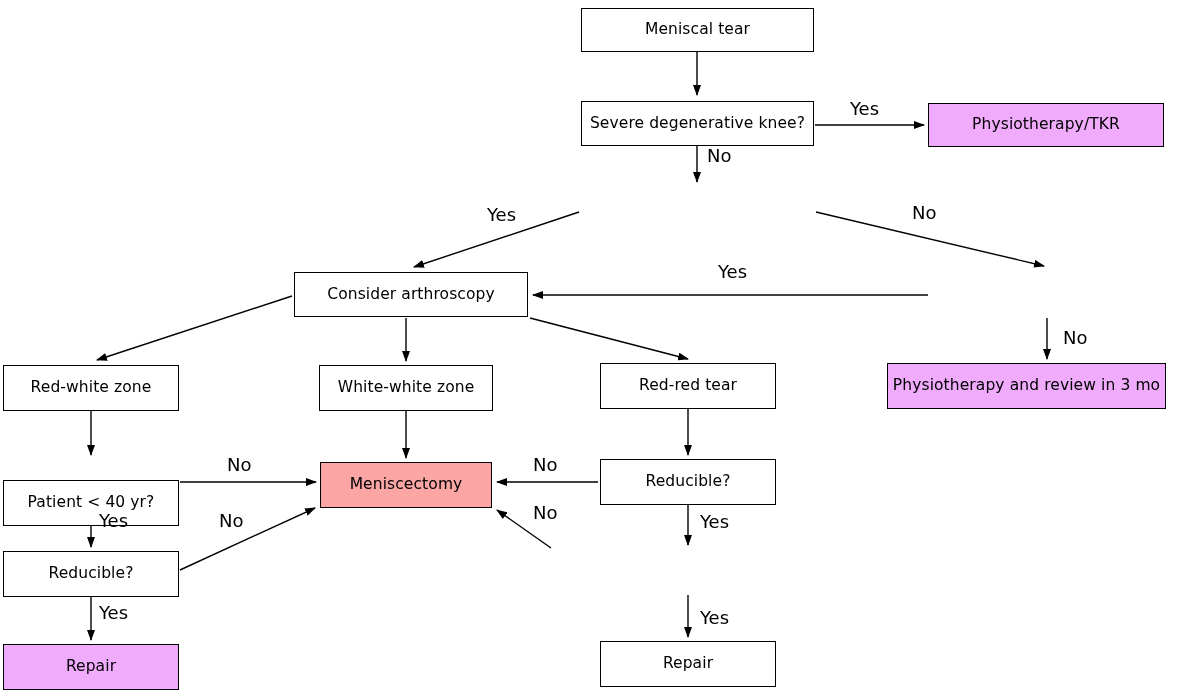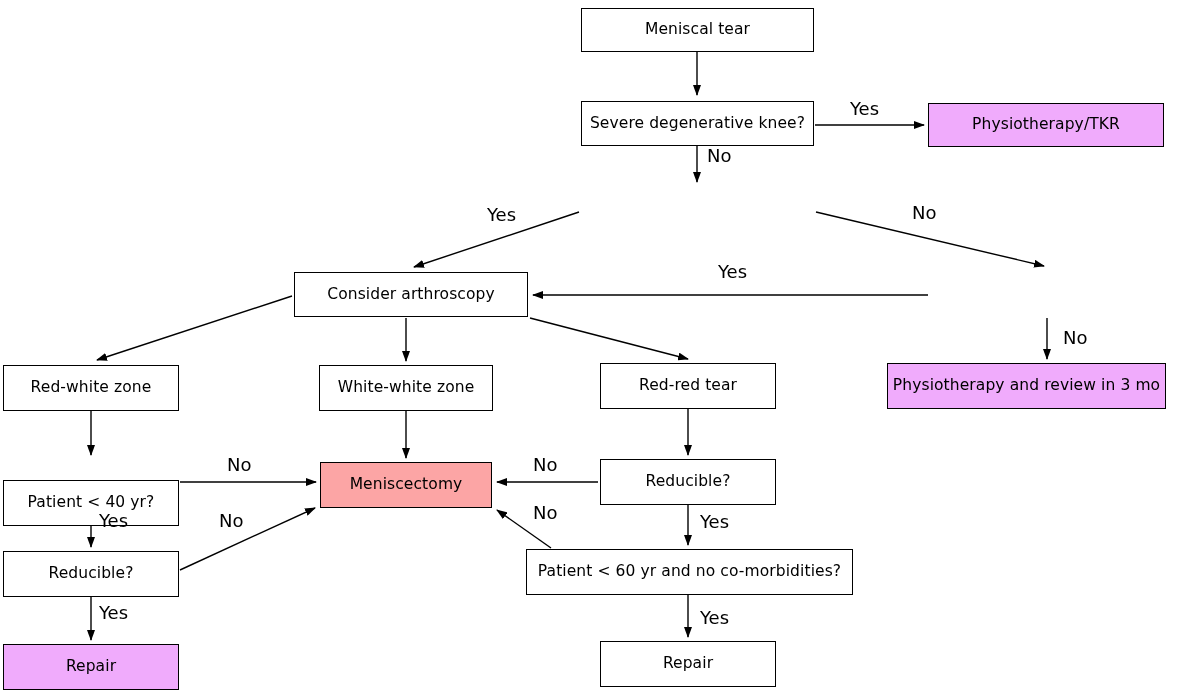--- a/index.html
+++ b/index.html
@@ -125,21 +125,20 @@
   <div class="node" style="left:600px; top:363px; width:176px; height:46px;">Red-red tear</div>
 
   <div class="node" style="left:3px; top:465px; width:176px; height:46px;margin-top:15px;">Patient &lt; 40 yr?</div>
 
   <div class="node fill-dark" style="left:320px; top:462px; width:172px; height:46px;">Meniscectomy</div>
 
   <div class="node" style="left:600px; top:459px; width:176px; height:46px;">Reducible?</div>
 
   <div class="node" style="left:3px; top:551px; width:176px; height:46px;">Reducible?</div>
 
-  <div class="node" style="left:526px; top:549px; width:327px; height:46px;">Patient &lt; 60 yr and no co-morbidities?</div>
 
   <div class="node fill-light" style="left:3px; top:644px; width:176px; height:46px;">Repair</div>
 
   <div class="node" style="left:600px; top:641px; width:176px; height:46px;">Repair</div>
 
   <div class="edge-label" style="left:850px; top:100px;">Yes</div>
 
   <div class="edge-label" style="left:707px; top:147px;">No</div>
 
   <div class="edge-label" style="left:912px; top:204px;">No</div>

